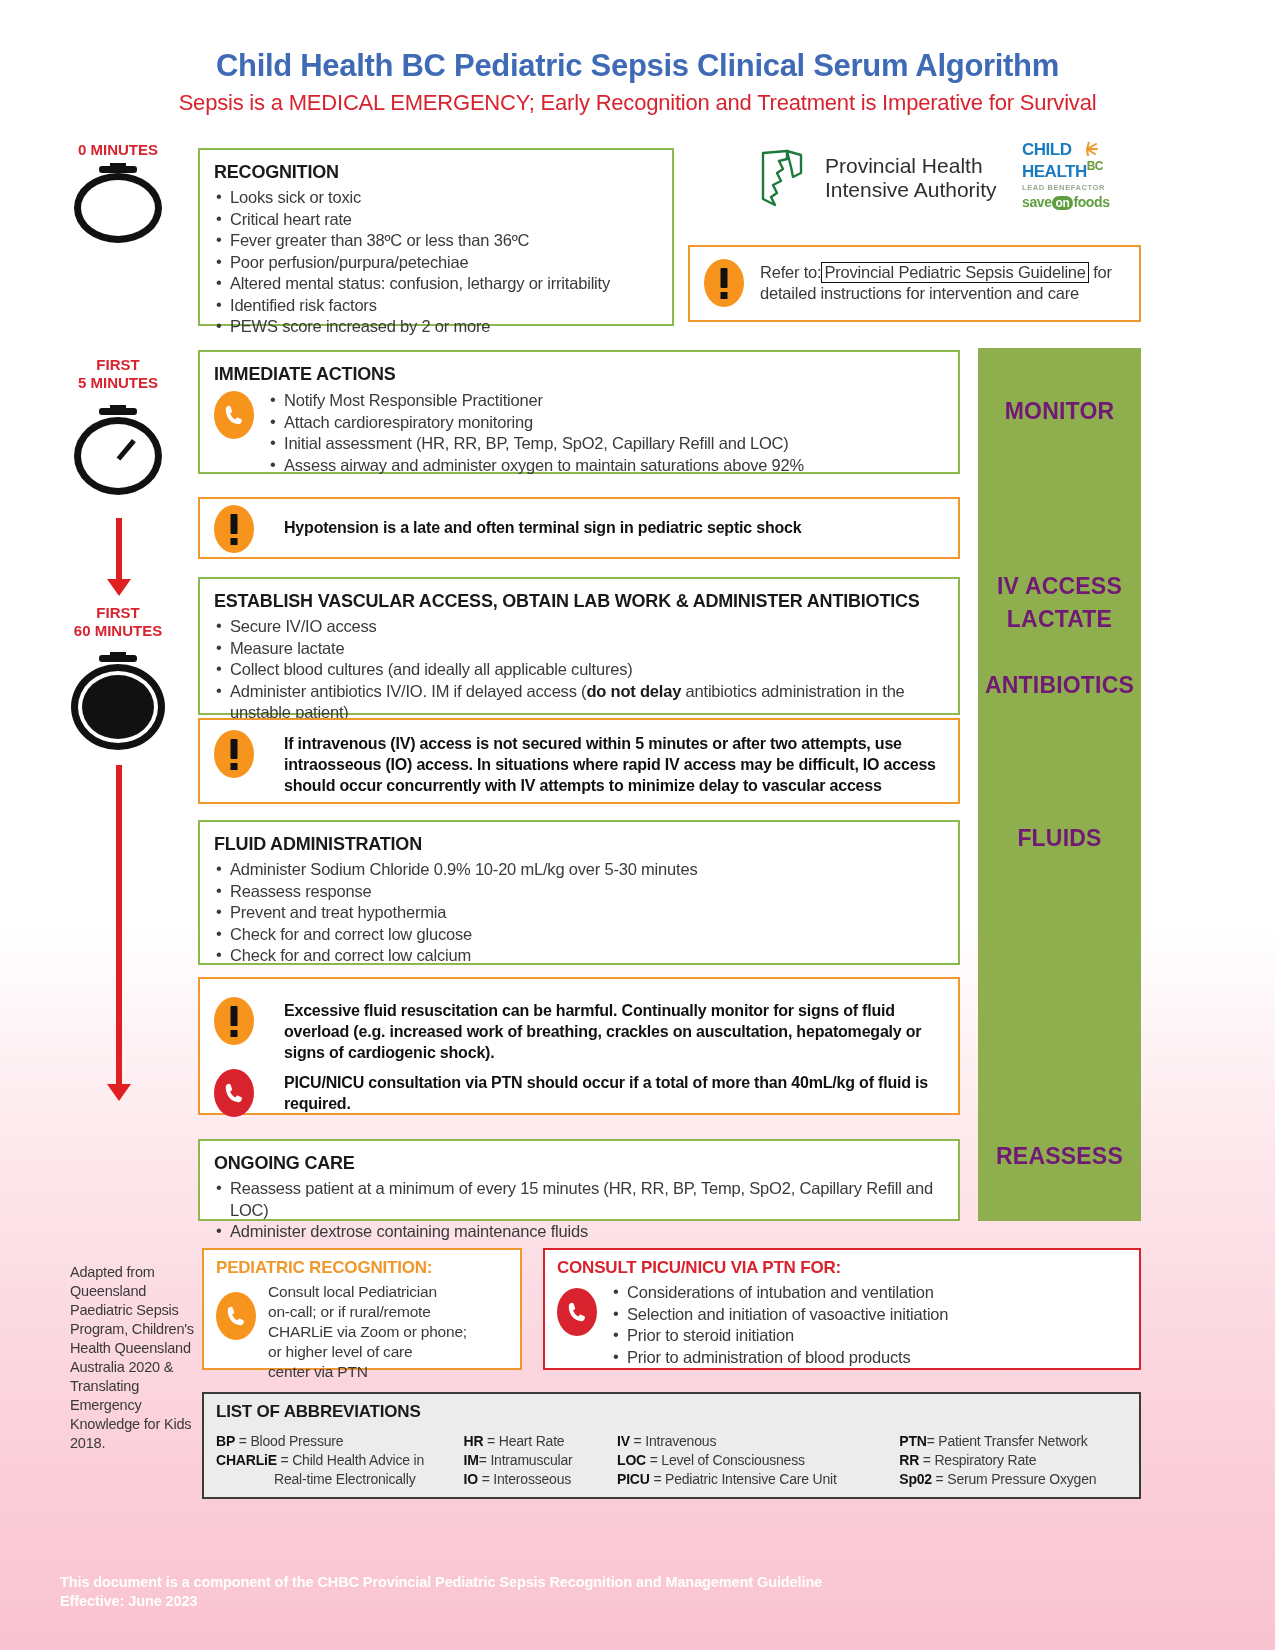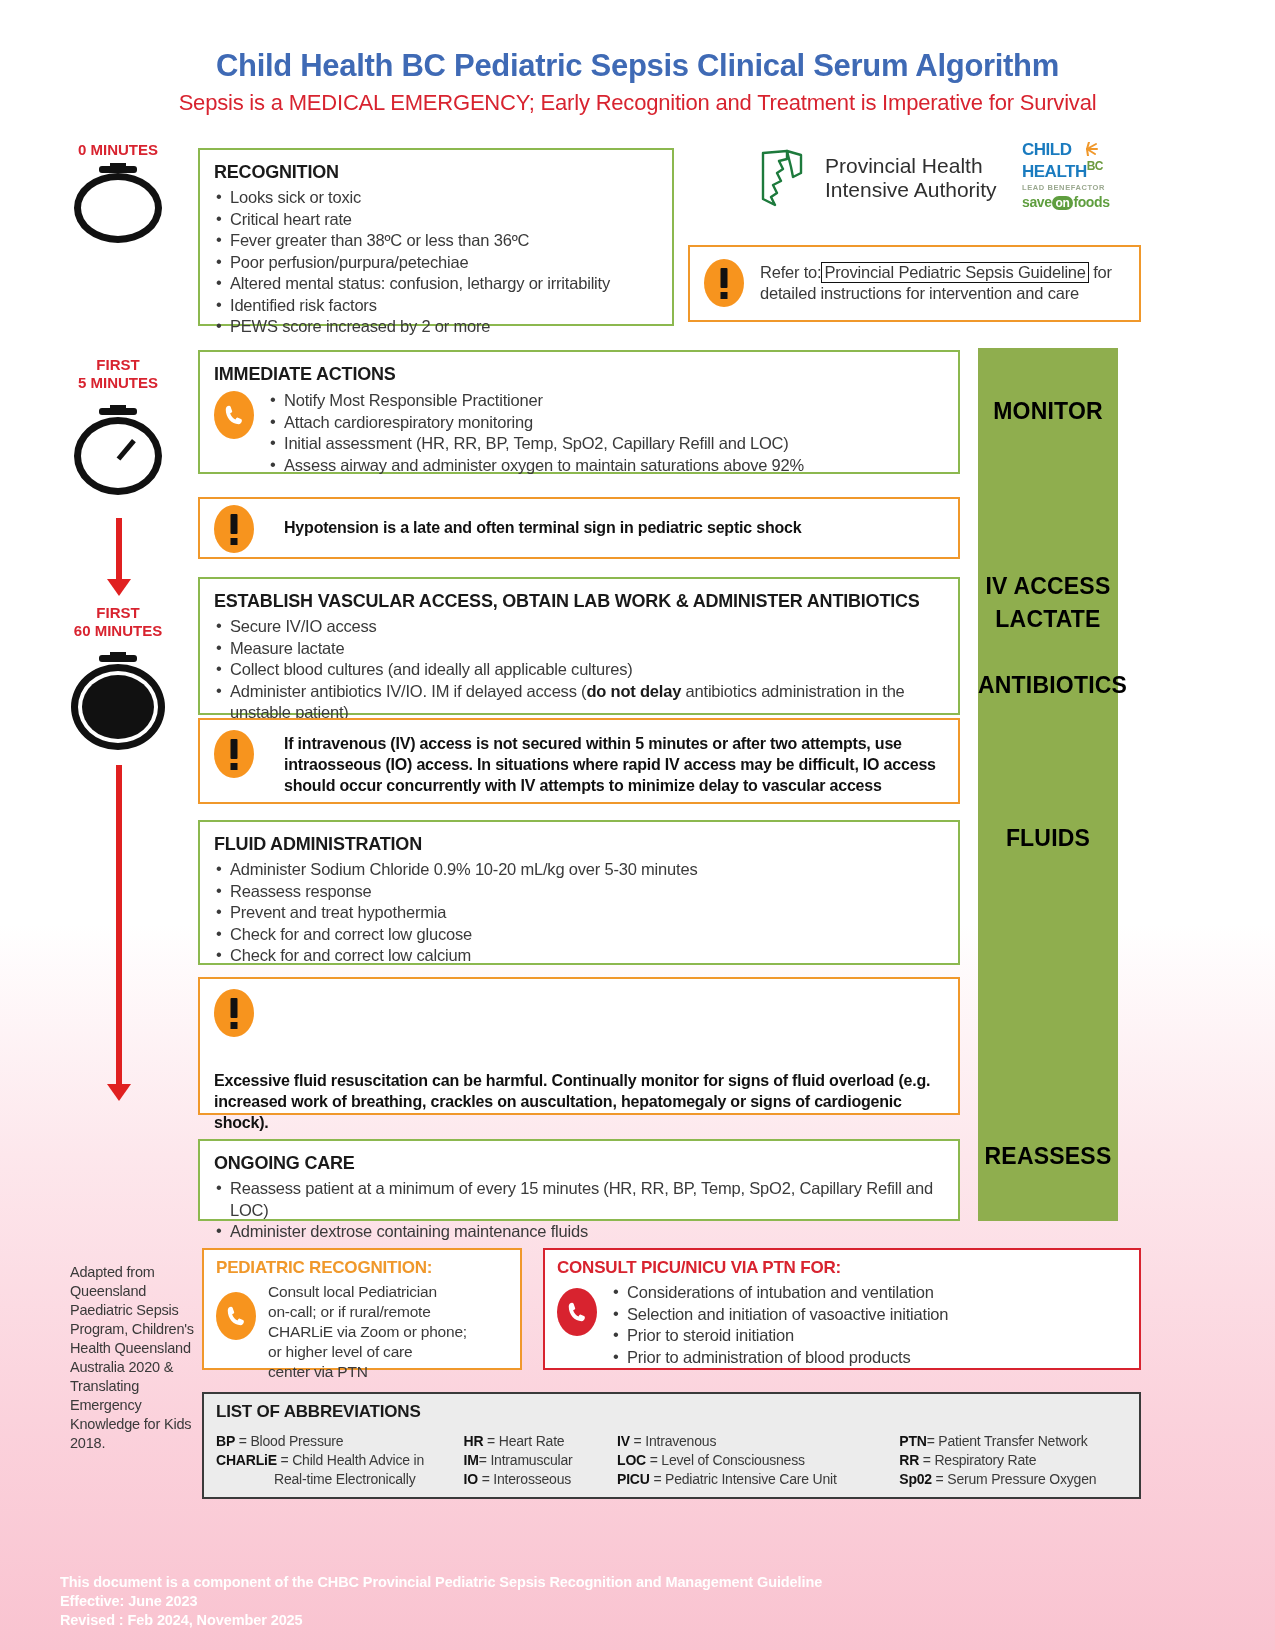--- a/index.html
+++ b/index.html
@@ -63,22 +63,22 @@
   }
   .badge .dot{position:absolute;left:50%;top:33px;transform:translateX(-50%);width:7px;height:7px;background:#111;}
   .badge svg{position:absolute;left:50%;top:50%;transform:translate(-50%,-50%);}
   .alerttext{font-size:16px;line-height:21px;font-weight:bold;color:#111;letter-spacing:-0.2px;padding-top:3px;}
   .alerttext.reg{font-weight:normal;color:#3a3a3a;font-size:16.5px;}
 
   .linkbox{border:1.5px solid #111;padding:0 2px;display:inline-block;line-height:19px;}
 
   
   .sidecol{
-    position:absolute;left:978px;top:348px;width:140px;height:873px;
-    background:#8fae4e;color:#000000;text-align:center;
+    position:absolute;left:978px;top:348px;width:163px;height:873px;
+    background:#8fae4e;color:#701a75;text-align:center;
   }
   .sidecol div{position:absolute;width:100%;font-size:23px;font-weight:bold;letter-spacing:0.2px;}
 
   
   .phsa{position:absolute;left:757px;top:147px;display:flex;align-items:center;gap:12px;}
   .phsa .txt{font-size:21px;line-height:24px;color:#2f2f2f;}
   .chbc{position:absolute;left:1022px;top:142px;width:122px;text-align:left;}
   .chbc .l1{font-size:17px;font-weight:bold;color:#1a7bbf;letter-spacing:-0.5px;line-height:16px;}
   .chbc .l2{font-size:17px;font-weight:bold;letter-spacing:-0.5px;line-height:17px;}
   .chbc .bc{font-size:12px;color:#6c9a3f;vertical-align:super;}
@@ -257,21 +257,21 @@
         <li>Administer Sodium Chloride 0.9% 10-20 mL/kg over 5-30 minutes</li>
         <li>Reassess response</li>
         <li>Prevent and treat hypothermia</li>
         <li>Check for and correct low glucose</li>
         <li>Check for and correct low calcium</li>
       </ul>
     </div>
   </div>
 
   <div class="box orange" style="left:198px;top:977px;width:762px;height:138px;">
-    <div class="alertrow" style="padding-top:10px;gap:30px;padding-bottom:2px;flex-direction:column;">
+    <div class="alertrow" style="padding-top:18px;gap:30px;padding-bottom:2px;">
       <div class="badge ex">
           <div class="bang"></div>
           <div class="dot"></div>
         </div>
       <div class="alerttext">Excessive fluid resuscitation can be harmful. Continually monitor for signs of fluid overload (e.g. increased work of breathing, crackles on auscultation, hepatomegaly or signs of cardiogenic shock).</div>
     </div>
     <div class="alertrow" style="padding-top:4px;gap:30px;">
       <div class="badge phone-r">
         <svg width="22" height="24" viewBox="0 0 24 24">
           <path d="M6.6 2C4.6 2 3 3.8 3 6c0 9 6.5 16 14 16 2 0 3.6-1.8 3.6-4 0-.7-.4-1.3-1-1.6l-3.3-1.5c-.7-.3-1.5 0-1.9.7l-.8 1.4C11 15.8 8.6 13 7.8 10.2l1.4-.8c.7-.4 1-1.2.7-1.9L8.3 3.1C8 2.5 7.4 2 6.6 2z" fill="#fff"></path>
@@ -365,16 +365,15 @@
           <div><b>RR</b><span> = </span><span>Respiratory Rate</span></div>
           <div><b>Sp02</b><span> = </span><span>Serum Pressure Oxygen</span></div>
         </div>
       </div>
     </div>
   </div>
 
   <div class="footer">
     <div>This document is a component of the CHBC Provincial Pediatric Sepsis Recognition and Management Guideline</div>
     <div>Effective: June 2023</div>
-    <div>Revised : Feb 2024, November 2025</div>
   </div>
 
 </div>
 
 </body></html>

